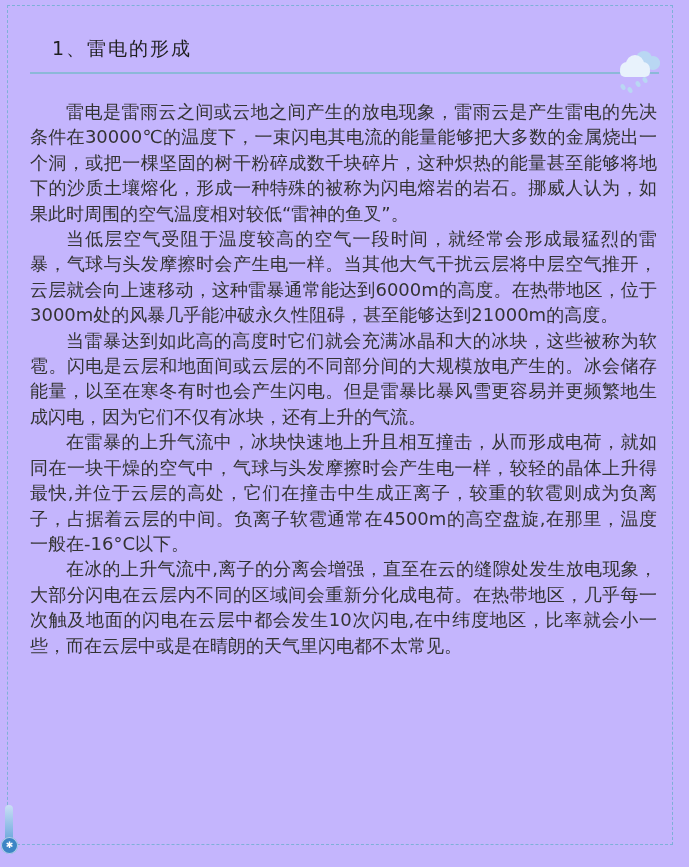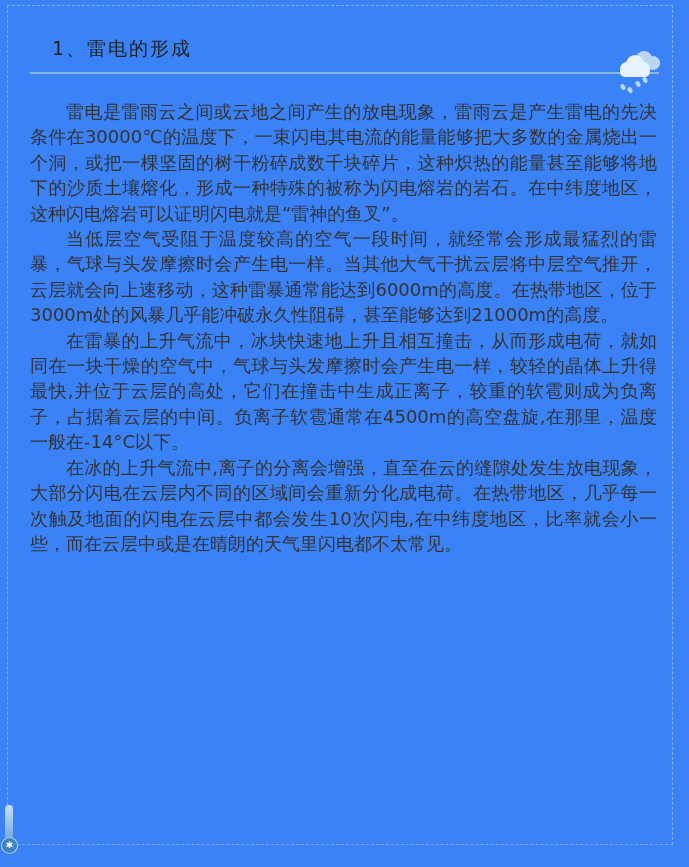--- a/index.html
+++ b/index.html
@@ -1,17 +1,17 @@
 <!DOCTYPE html>
 <html><head>
 <meta charset="utf-8">
 <style>
   html,body{margin:0;padding:0;background:#ffffff;}
   body{font-family:"DejaVu Sans","Liberation Sans",sans-serif;}
-  .page{position:relative;width:689px;height:867px;background:#3b82f6;overflow:hidden;}
+  .page{position:relative;width:689px;height:867px;background:#c4b5fd;overflow:hidden;}
   .frame{position:absolute;left:7px;top:5px;width:666px;height:840px;
          border:1.5px dashed #7fb0d8;box-sizing:border-box;z-index:0;}
   .title{position:absolute;left:52px;top:36px;margin:0;font-size:19px;font-weight:400;
          color:#1f1f1f;letter-spacing:2px;z-index:2;}
   .underline{position:absolute;left:30px;top:72px;width:629px;height:2px;
          background:#8cb8d8;z-index:1;}
   .cloud{position:absolute;left:616px;top:46px;width:46px;height:48px;z-index:2;}
   .body-text{position:absolute;left:30px;top:99px;width:627px;font-size:18px;
          line-height:25.4px;color:#333333;text-align:justify;z-index:1;}
   .body-text p{margin:0;text-indent:2em;}
@@ -46,23 +46,24 @@
     </g>
     <g fill="#b9d7f3">
       <ellipse cx="7" cy="41" rx="2.2" ry="3.2" transform="rotate(-28 7 41)"></ellipse>
       <ellipse cx="14" cy="44" rx="2.2" ry="3.2" transform="rotate(-28 14 44)"></ellipse>
       <ellipse cx="22" cy="38" rx="2.2" ry="3.2" transform="rotate(-28 22 38)"></ellipse>
       <ellipse cx="29" cy="34" rx="2.2" ry="3.2" transform="rotate(-28 29 34)"></ellipse>
     </g>
   </svg>
 
   <div class="body-text">
-    <p>雷电是雷雨云之间或云地之间产生的放电现象，雷雨云是产生雷电的先决条件在30000℃的温度下，一束闪电其电流的能量能够把大多数的金属烧出一个洞，或把一棵坚固的树干粉碎成数千块碎片，这种炽热的能量甚至能够将地下的沙质土壤熔化，形成一种特殊的被称为闪电熔岩的岩石。在中纬度地区，这种闪电熔岩可以证明闪电就是“雷神的鱼叉”。</p>
+    <p>雷电是雷雨云之间或云地之间产生的放电现象，雷雨云是产生雷电的先决条件在30000℃的温度下，一束闪电其电流的能量能够把大多数的金属烧出一个洞，或把一棵坚固的树干粉碎成数千块碎片，这种炽热的能量甚至能够将地下的沙质土壤熔化，形成一种特殊的被称为闪电熔岩的岩石。挪威人认为，如果此时周围的空气温度相对较低“雷神的鱼叉”。</p>
     <p>当低层空气受阻于温度较高的空气一段时间，就经常会形成最猛烈的雷暴，气球与头发摩擦时会产生电一样。当其他大气干扰云层将中层空气推开，云层就会向上速移动，这种雷暴通常能达到6000m的高度。在热带地区，位于3000m处的风暴几乎能冲破永久性阻碍，甚至能够达到21000m的高度。</p>
-    <p>在雷暴的上升气流中，冰块快速地上升且相互撞击，从而形成电荷，就如同在一块干燥的空气中，气球与头发摩擦时会产生电一样，较轻的晶体上升得最快,并位于云层的高处，它们在撞击中生成正离子，较重的软雹则成为负离子，占据着云层的中间。负离子软雹通常在4500m的高空盘旋,在那里，温度一般在-14°C以下。</p>
+    <p>当雷暴达到如此高的高度时它们就会充满冰晶和大的冰块，这些被称为软雹。闪电是云层和地面间或云层的不同部分间的大规模放电产生的。冰会储存能量，以至在寒冬有时也会产生闪电。但是雷暴比暴风雪更容易并更频繁地生成闪电，因为它们不仅有冰块，还有上升的气流。</p>
+    <p>在雷暴的上升气流中，冰块快速地上升且相互撞击，从而形成电荷，就如同在一块干燥的空气中，气球与头发摩擦时会产生电一样，较轻的晶体上升得最快,并位于云层的高处，它们在撞击中生成正离子，较重的软雹则成为负离子，占据着云层的中间。负离子软雹通常在4500m的高空盘旋,在那里，温度一般在-16°C以下。</p>
     <p>在冰的上升气流中,离子的分离会增强，直至在云的缝隙处发生放电现象，大部分闪电在云层内不同的区域间会重新分化成电荷。在热带地区，几乎每一次触及地面的闪电在云层中都会发生10次闪电,在中纬度地区，比率就会小一些，而在云层中或是在晴朗的天气里闪电都不太常见。</p>
   </div>
 
   <div class="pin-bar"></div>
   <div class="pin-circle">
     <span>✱</span>
   </div>
 
 </div>
 

